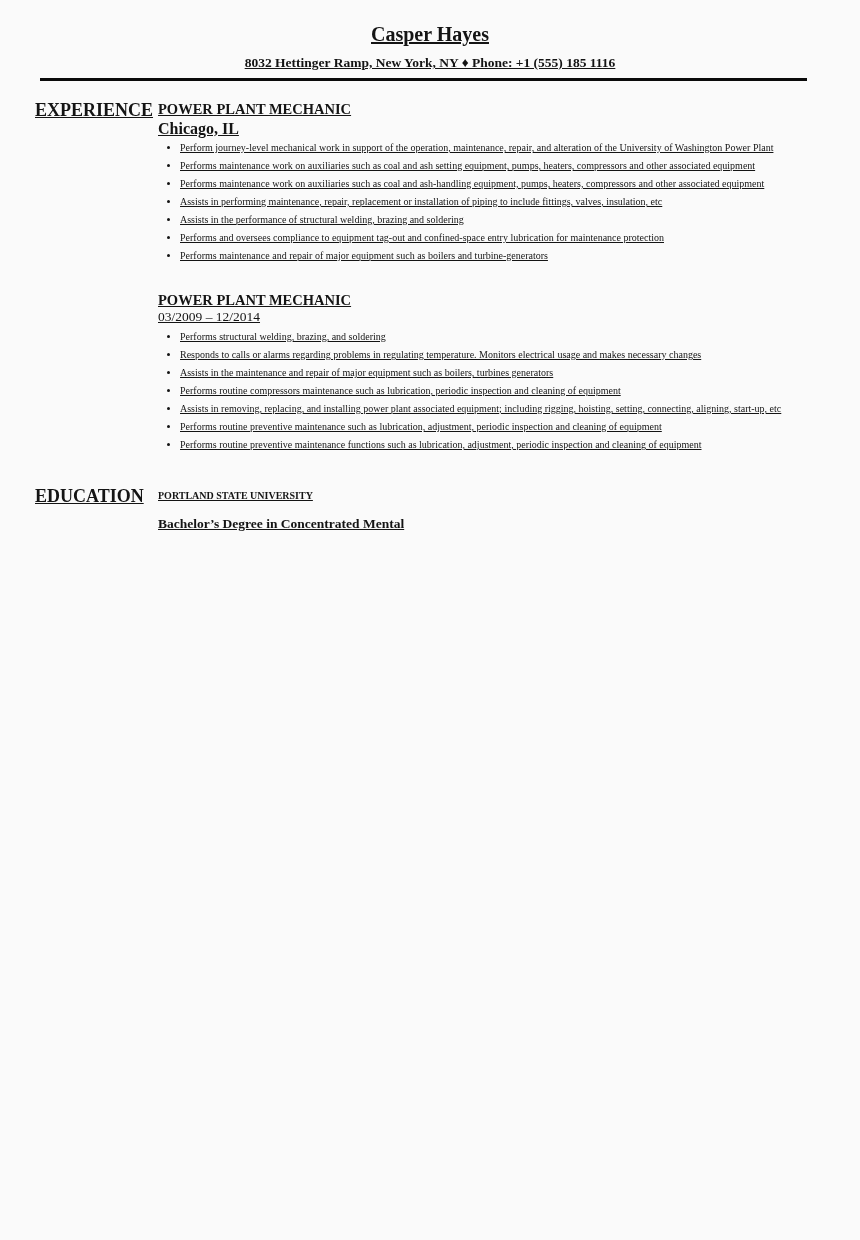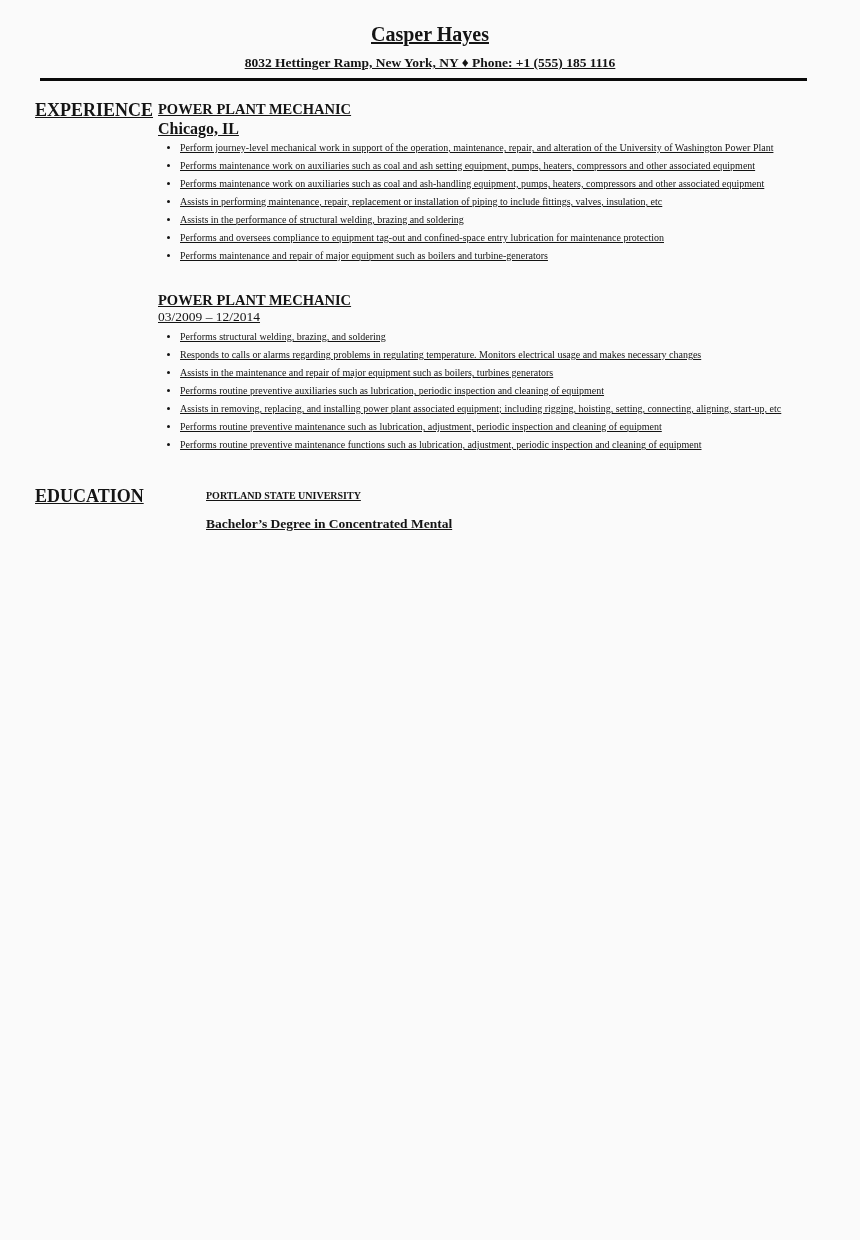--- a/index.html
+++ b/index.html
@@ -44,21 +44,20 @@
   }
   .main {
     padding: 20px 42px 0 35px;
   }
   .section-row {
     display: flex;
     align-items: flex-start;
   }
   .section-row.education-row {
     margin-top: 33px;
-    gap: 48px;
   }
   .section-label {
     width: 123px;
     flex: 0 0 123px;
     font-size: 18px;
     font-weight: bold;
     line-height: 16px;
     padding-top: 1px;
   }
   .section-content {
@@ -135,21 +134,21 @@
             </ul>
         </div>
 
         <div class="job">
           <div class="job-title">POWER PLANT MECHANIC</div>
           <div class="job-dates">03/2009 – 12/2014</div>
           <ul class="bullet-list">
               <li>Performs structural welding, brazing, and soldering</li>
               <li>Responds to calls or alarms regarding problems in regulating temperature. Monitors electrical usage and makes necessary changes</li>
               <li>Assists in the maintenance and repair of major equipment such as boilers, turbines generators</li>
-              <li>Performs routine preventive auxiliaries such as lubrication, periodic inspection and cleaning of equipment</li>
+              <li>Performs routine compressors maintenance such as lubrication, periodic inspection and cleaning of equipment</li>
               <li>Assists in removing, replacing, and installing power plant associated equipment; including rigging, hoisting, setting, connecting, aligning, start-up, etc</li>
               <li>Performs routine preventive maintenance such as lubrication, adjustment, periodic inspection and cleaning of equipment</li>
               <li>Performs routine preventive maintenance functions such as lubrication, adjustment, periodic inspection and cleaning of equipment</li>
             </ul>
         </div>
 
       </div>
     </div>
 
     <div class="section-row education-row">

